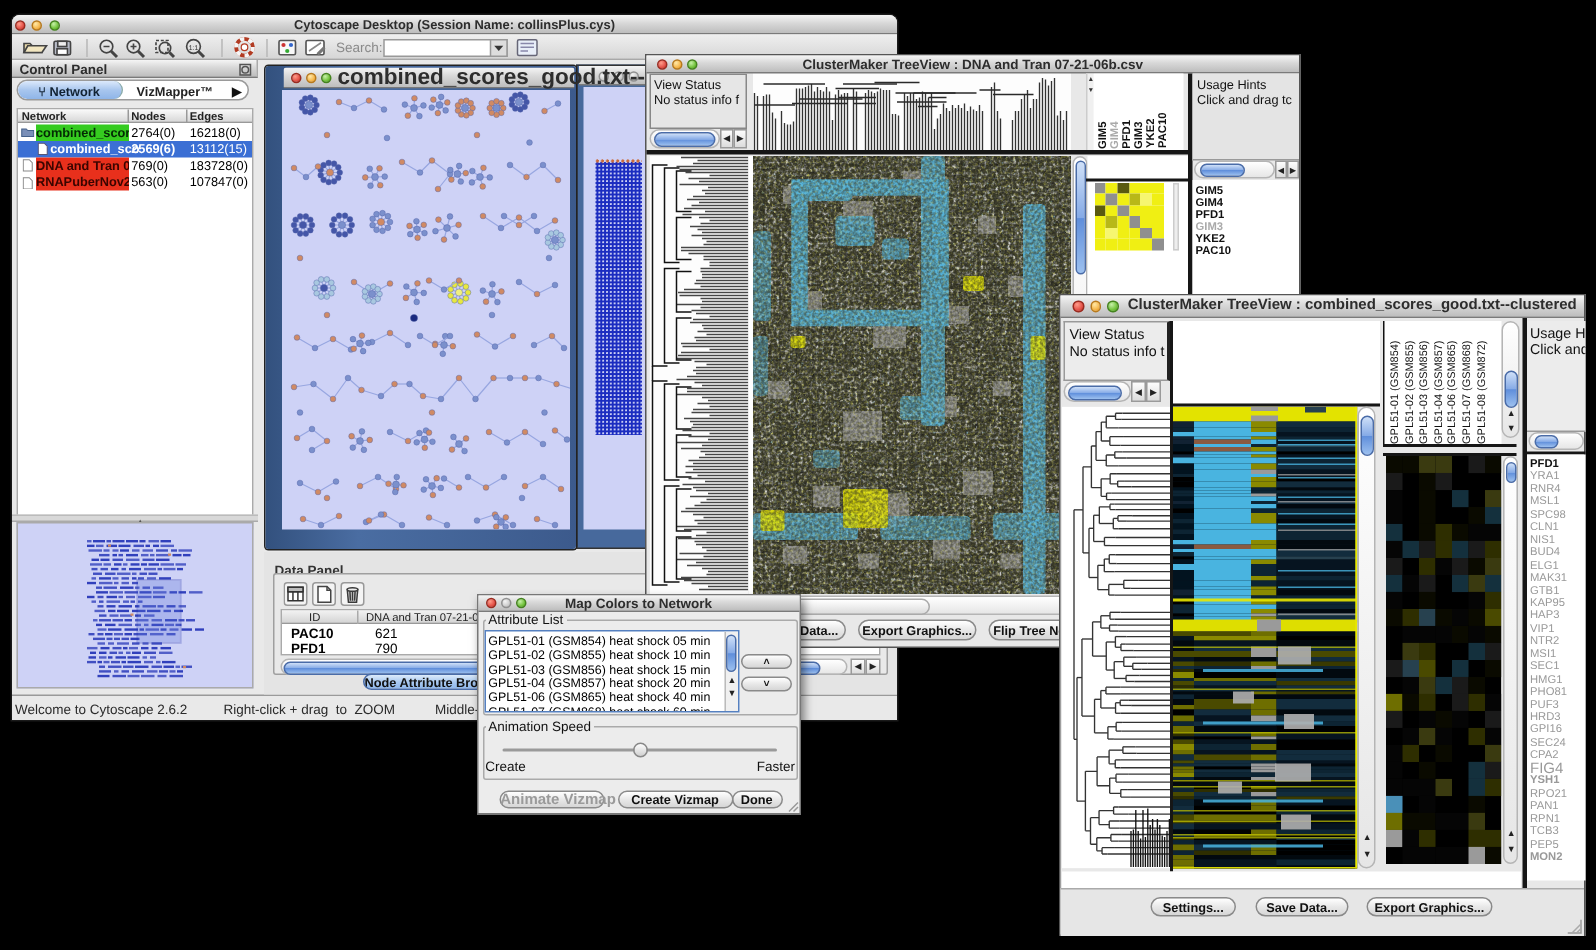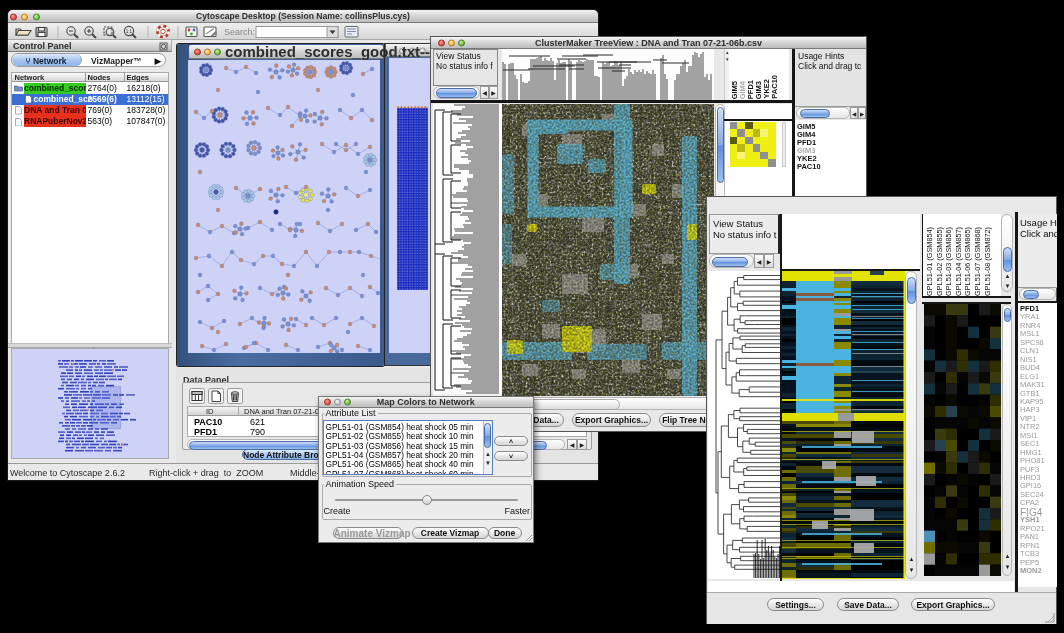--- a/index.html
+++ b/index.html
@@ -1561,20 +1561,26 @@
     </div>
     <div class="abs sbtrack" style="left:2px;top:360px;width:281px;height:13px;border-radius:7px">
       <div class="abs" style="left:68px;top:0.5px;width:118px;height:11px;background:linear-gradient(#fff,#dcdcdc);border:1px solid #aaa;border-radius:6px"></div>
     </div>
     <div class="pill abs" style="left:10px;top:376px;width:58px;height:14px;font-size:8.5px;line-height:13px">Settings...</div>
     <div class="pill abs" style="left:75px;top:376px;width:58px;height:14px;font-size:8.5px;line-height:13px">Save Data...</div>
     <div class="pill abs" style="left:141px;top:376px;width:79px;height:14px;font-size:8.5px;line-height:13px">Export Graphics...</div>
     <div class="pill abs" style="left:228px;top:376px;width:62px;height:14px;font-size:8.5px;line-height:13px">Flip Tree No...</div>
   </div>
 <div class="abs" style="left:706px;top:196px;width:351px;height:428px;background:#e8e8e8;border:1px solid #555">
+    <div class="abs tbar" style="left:0;top:0;width:100%;height:14.5px">
+      <span class="light lr" style="left:8px;width:7.5px;height:7.5px;top:7px"></span>
+      <span class="light lo" style="left:19.5px;width:7.5px;height:7.5px;top:7px"></span>
+      <span class="light lg" style="left:31.0px;width:7.5px;height:7.5px;top:7px"></span>
+      <div class="tbar-txt" style="font-size:10px;line-height:14.5px;padding-left:40px">ClusterMaker TreeView : combined_scores_good.txt--clustered</div>
+    </div>
     <div class="abs" style="left:2px;top:17px;width:71px;height:40px;background:#ececec;border:1px solid #999;border-right:2.5px solid #222;font-size:9.5px;color:#111;line-height:11px;padding:3px 0 0 3px">View Status<br>No status info t</div>
     <div class="abs sbtrack" style="left:2px;top:57px;width:45px;height:14px;border-radius:7px">
       <div class="bluepill abs" style="left:1.5px;top:1.5px;width:36px;height:10.5px"></div>
     </div>
     <div class="abs arrbtn" style="left:47px;top:57px;width:10px;height:14px;font-size:6px;line-height:14px">◀</div>
     <div class="abs arrbtn" style="left:57px;top:57px;width:10px;height:14px;font-size:6px;line-height:14px">▶</div>
     <div class="abs" style="left:75px;top:17px;width:138px;height:55px;background:#fff"></div>
     <div class="blkline" style="left:73px;top:17px;width:2px;height:367px"></div>
     <div class="blkline" style="left:74px;top:72px;width:139px;height:2px"></div>
     <div class="abs" style="left:1px;top:74px;width:72px;height:308px;overflow:hidden">

